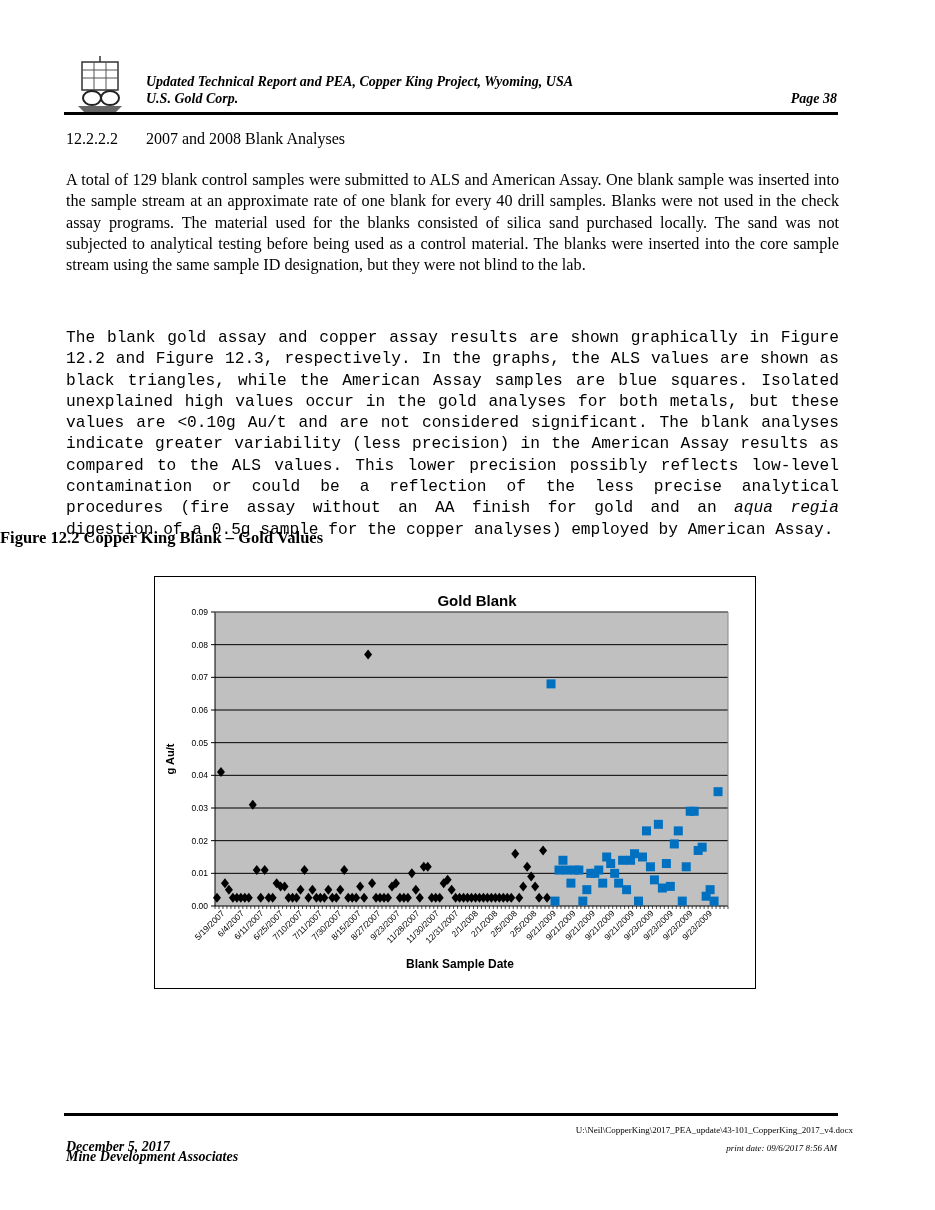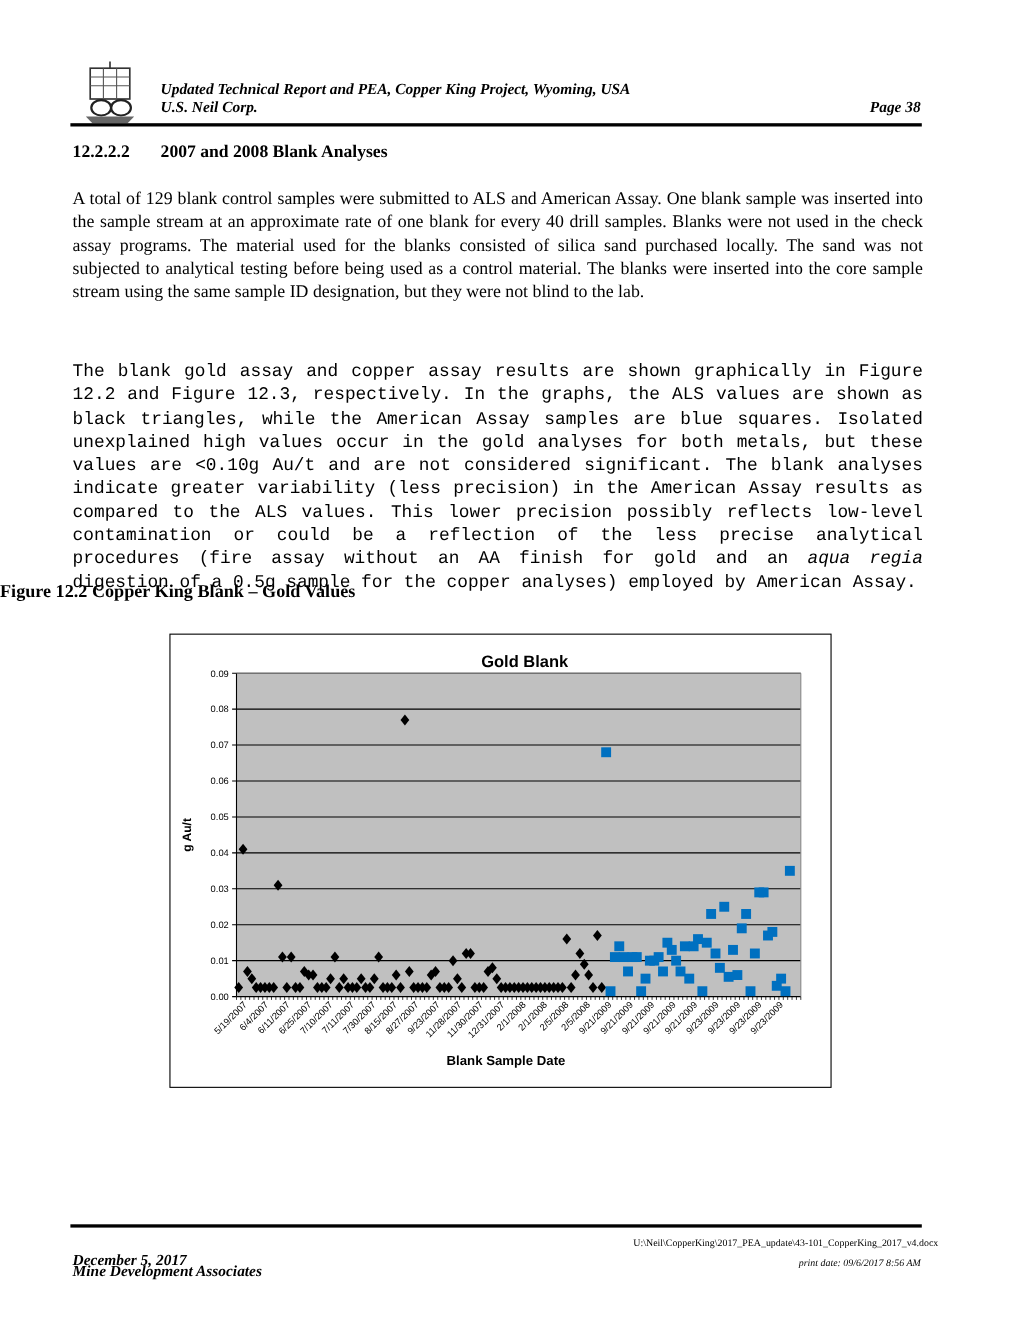--- a/index.html
+++ b/index.html
@@ -2,21 +2,21 @@
 <html><head>
 <meta charset="utf-8">
 <style>
   html, body { margin: 0; padding: 0; background: #ffffff; }
   body { width: 935px; height: 1210px; position: relative; overflow: hidden; font-family: "Liberation Serif", serif; color: #000; }
   .logo { position: absolute; left: 68px; top: 54px; width: 64px; height: 60px; }
   .hdr-title { position: absolute; left: 146px; top: 74px; font-size: 14px; font-style: italic; font-weight: bold; font-family: "Liberation Serif", serif; }
   .hdr-company { position: absolute; left: 146px; top: 91px; font-size: 14px; font-style: italic; font-weight: bold; }
   .hdr-page { position: absolute; right: 98px; top: 91px; font-size: 14px; font-style: italic; font-weight: bold; }
   .hdr-rule { position: absolute; left: 64px; top: 112px; width: 774px; height: 3px; background: #000; }
-  .section-heading { position: absolute; left: 66px; top: 130px; font-size: 16px; font-weight: bold; }
+  .section-heading { position: absolute; left: 66px; top: 130px; font-size: 16px; font-weight: normal; }
   .section-heading .num { display: inline-block; width: 80px; }
   .para { position: absolute; left: 66px; width: 773px; font-size: 16.2px; line-height: 21.3px; text-align: justify; }
   .p1 { top: 170px; }
   .p2 { top: 328px; font-family: Liberation Mono, monospace; }
   .fig-caption { position: absolute; left: 0; width: 905px; text-align: left; top: 528px; font-size: 16.5px; font-weight: bold; }
   .chart-box { position: absolute; left: 154px; top: 528px; width: 600px; height: 411px; border: 1px solid #000; background: #fff; margin-top: 48px; }
   svg text { font-family: "Liberation Sans", sans-serif; }
   .ftr-rule { position: absolute; left: 64px; top: 1113px; width: 774px; height: 3px; background: #000; }
   .ftr-org { position: absolute; left: 66px; top: 1121px; font-size: 14px; font-style: italic; font-weight: bold; margin-top: 28px; }
   .ftr-date { position: absolute; left: 66px; top: 1139px; font-size: 14px; font-style: italic; font-weight: bold; }
@@ -33,21 +33,21 @@
     <line x1="14" y1="24" x2="50" y2="24" stroke="#555" stroke-width="1"></line>
     <line x1="26" y1="8" x2="26" y2="36" stroke="#555" stroke-width="1"></line>
     <line x1="38" y1="8" x2="38" y2="36" stroke="#555" stroke-width="1"></line>
     <line x1="32" y1="2" x2="32" y2="8" stroke="#333" stroke-width="1.5"></line>
     <ellipse cx="24" cy="44" rx="9" ry="7" fill="none" stroke="#222" stroke-width="2"></ellipse>
     <ellipse cx="42" cy="44" rx="9" ry="7" fill="none" stroke="#222" stroke-width="2"></ellipse>
     <path d="M10 52 L54 52 L48 58 L16 58 Z" fill="#666"></path>
   </svg>
 </div>
 <div class="hdr-title">Updated Technical Report and PEA, Copper King Project, Wyoming, USA</div>
-<div class="hdr-company">U.S. Neil Corp.</div>
+<div class="hdr-company">U.S. Gold Corp.</div>
 <div class="hdr-page">Page 38</div>
 <div class="hdr-rule"></div>
 
 <div class="section-heading">
   <span class="num">12.2.2.2</span><span>2007 and 2008 Blank Analyses</span>
 </div>
 
 <div class="para p1">A total of 129 blank control samples were submitted to ALS and American Assay.  One blank sample was inserted into the sample stream at an approximate rate of one blank for every 40 drill samples.  Blanks were not used in the check assay programs.  The material used for the blanks consisted of silica sand purchased locally.  The sand was not subjected to analytical testing before being used as a control material.  The blanks were inserted into the core sample stream using the same sample ID designation, but they were not blind to the lab.</div>
 <div class="para p2">The blank gold assay and copper assay results are shown graphically in Figure 12.2 and Figure 12.3, respectively.  In the graphs, the ALS values are shown as black triangles, while the American Assay samples are blue squares.  Isolated unexplained high values occur in the gold analyses for both metals, but these values are &lt;0.10g Au/t and are not considered significant.  The blank analyses indicate greater variability (less precision) in the American Assay results as compared to the ALS values.  This lower precision possibly reflects low-level contamination or could be a reflection of the less precise analytical procedures (fire assay without an AA finish for gold and an <i>aqua regia</i> digestion of a 0.5g sample for the copper analyses) employed by American Assay.</div>
 

